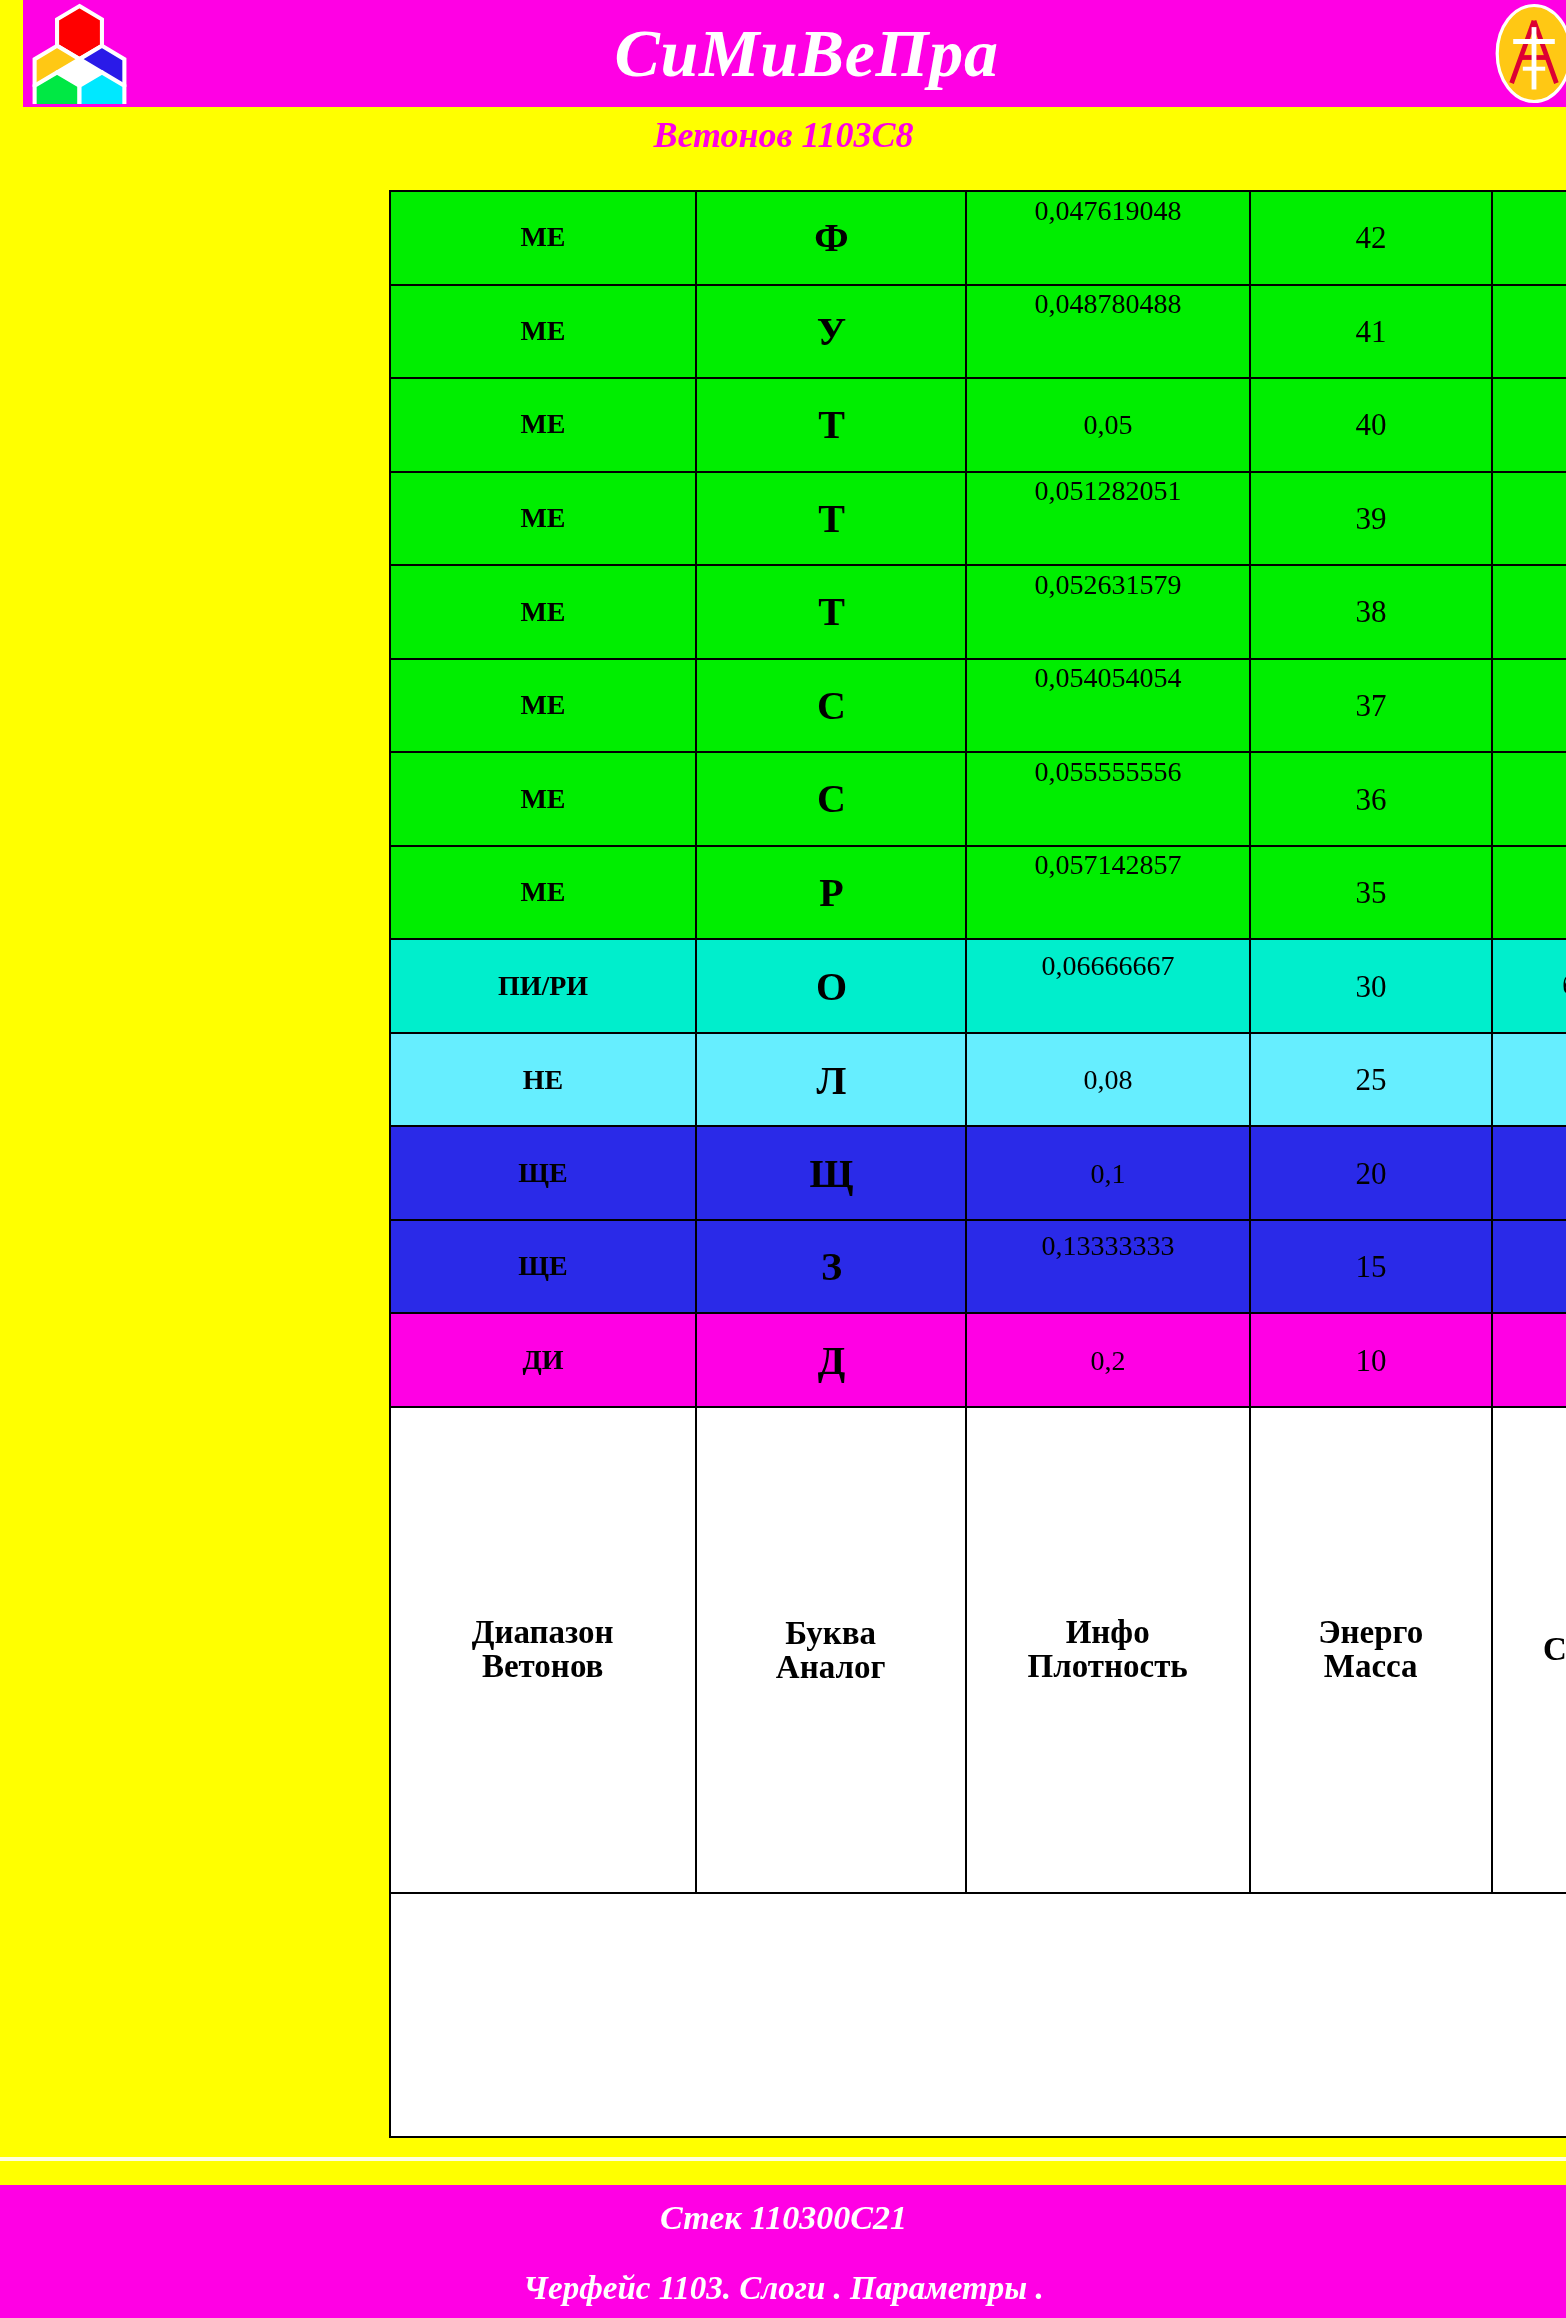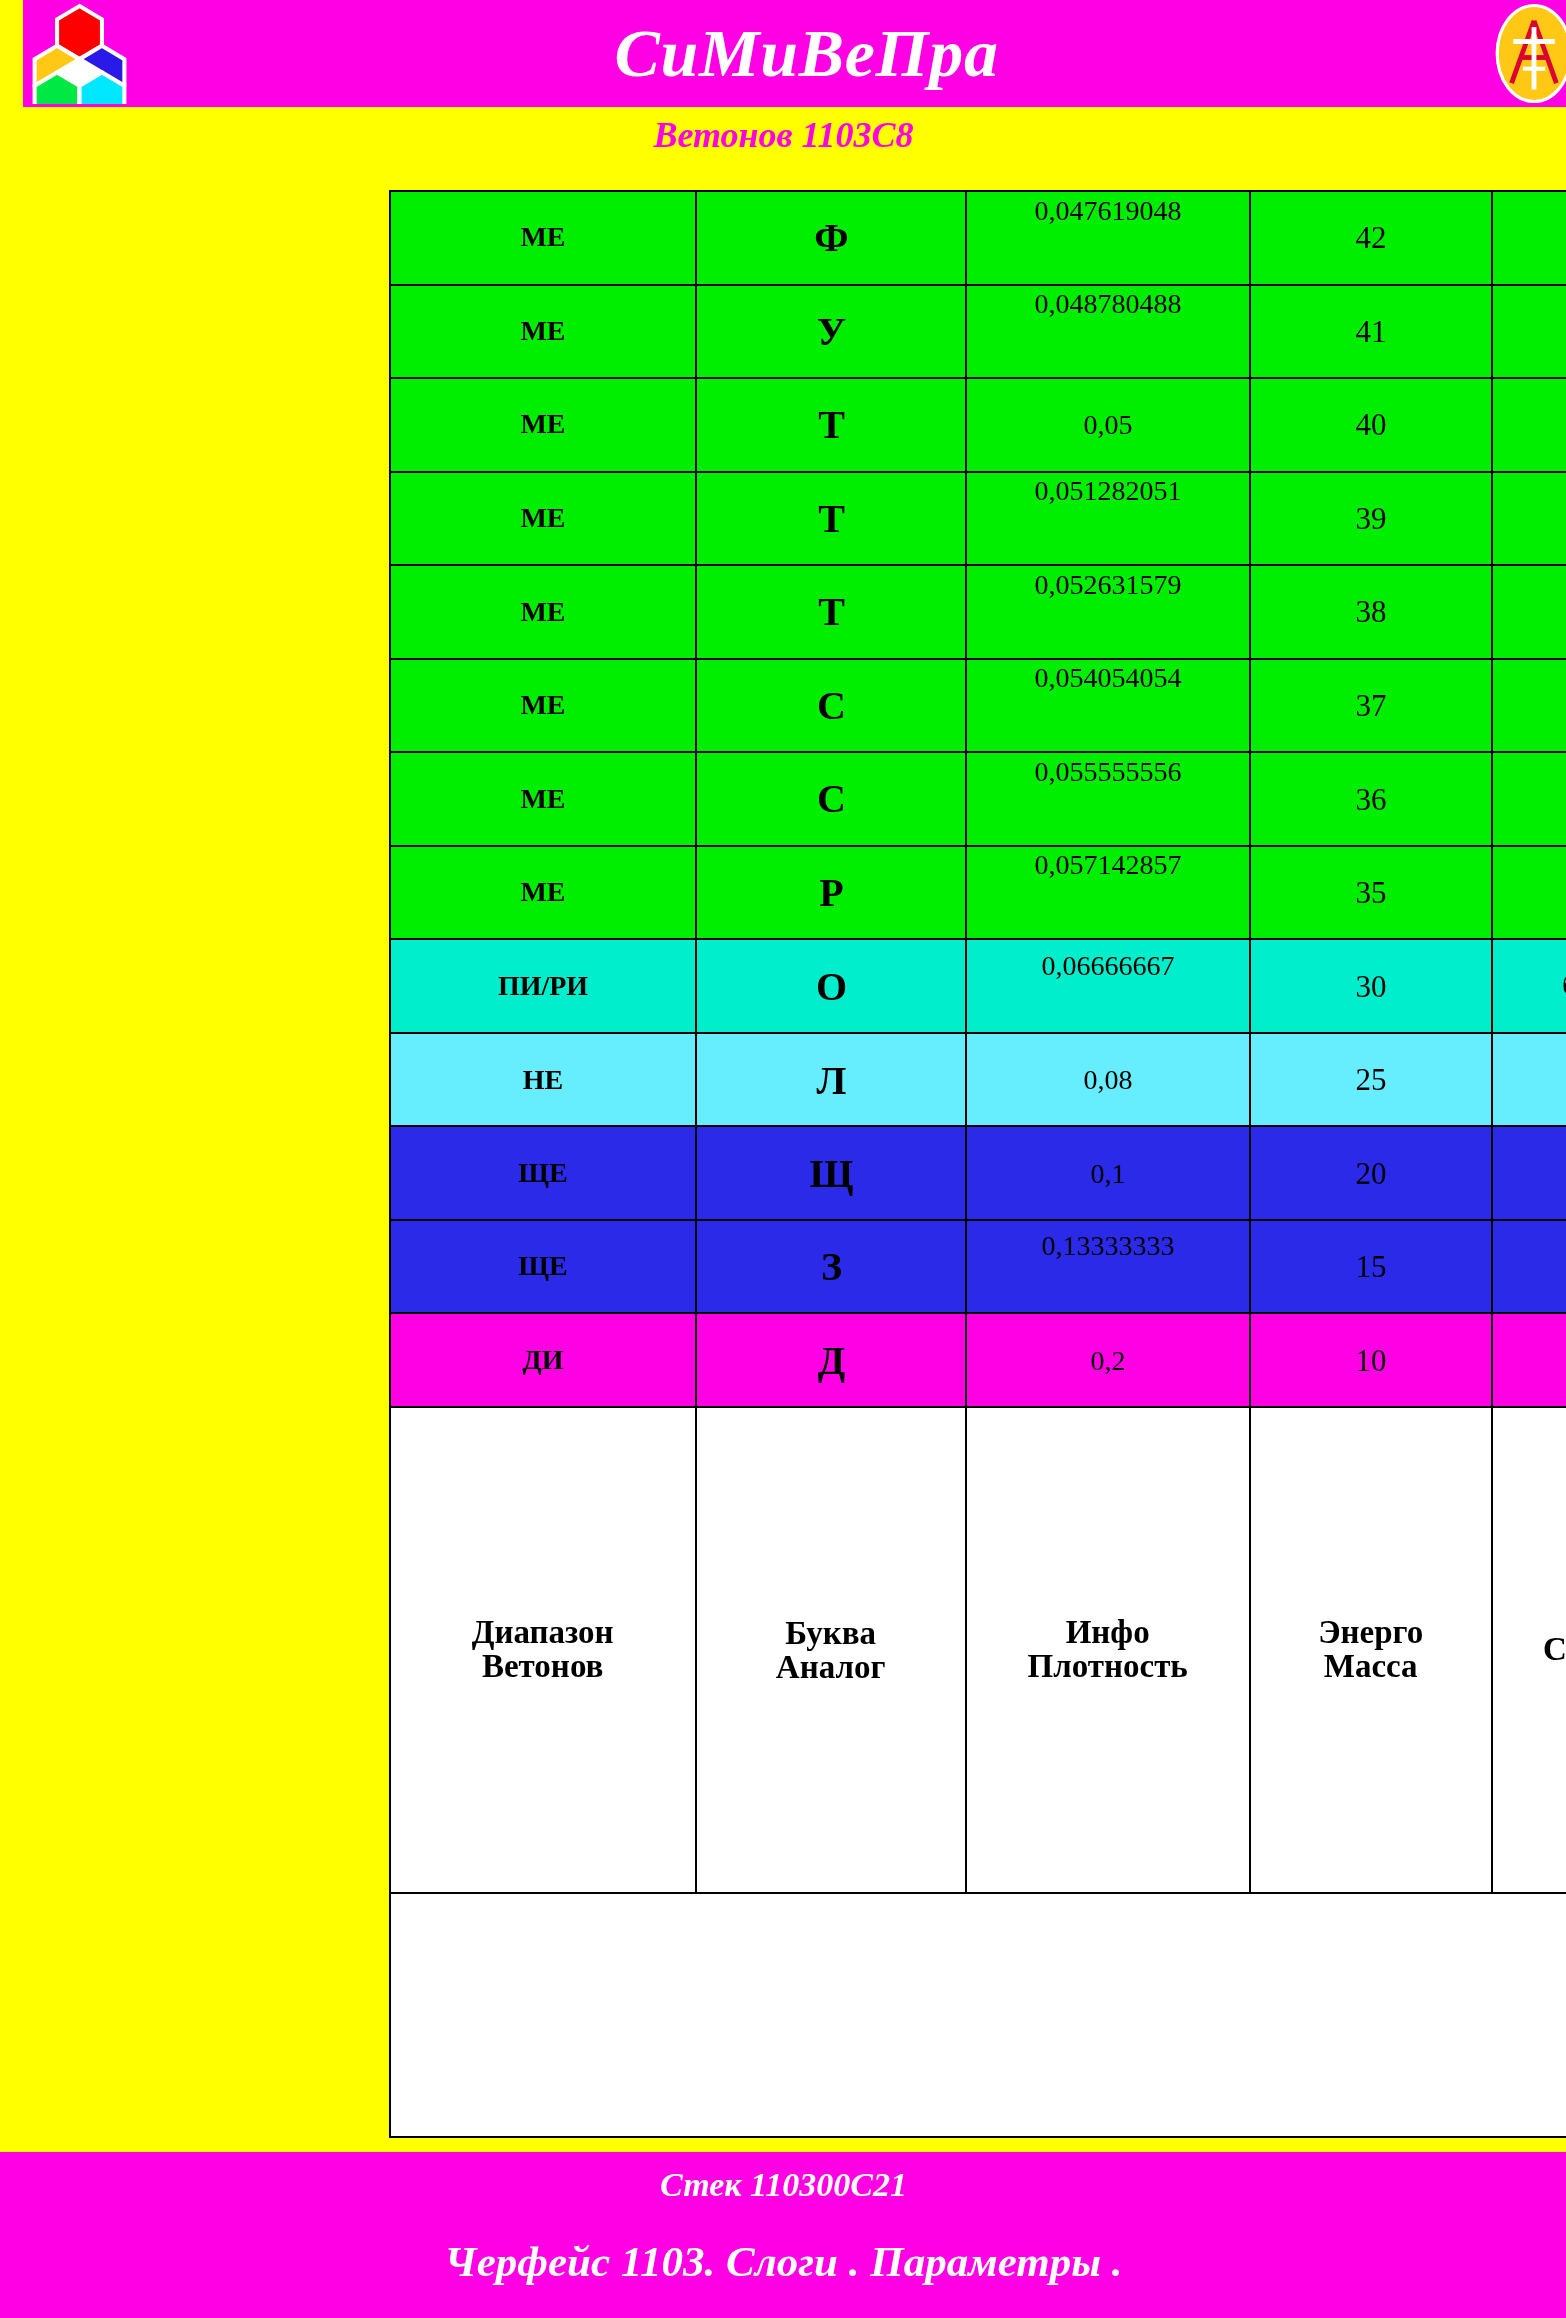--- a/index.html
+++ b/index.html
@@ -92,30 +92,30 @@
   #table-title-inner {
     position: absolute; transform-origin: 0 0;
     transform: rotate(-90deg) translate(-1948px, 0);
     width: 1948px; height: 71px;
     display: flex; align-items: center; justify-content: center;
     font-size: 34px; color: #000; font-family: "Liberation Serif", serif;
   }
 
   
   #footer {
-    position: absolute; left: 0; bottom: 0; width: 1567px; height: 167px;
+    position: absolute; left: 0; bottom: 0; width: 1567px; height: 134px;
     background: #FF00E4;
   }
   #footer-line1, #footer-line2 {
     position: absolute; width: 1567px; text-align: center;
     color: #FFFFFF; font-style: italic; font-weight: bold;
     font-family: "Liberation Serif", "DejaVu Serif", serif;
   }
   #footer-line1 { top: 14px; font-size: 34px; }
-  #footer-line2 { top: 85px; font-size: 43px; }
+  #footer-line2 { top: 85px; font-size: 33px; }
   #footer-rule {
     position: absolute; left: 0; bottom: 158px; width: 1567px; height: 3.6px;
     background: #FFFFE0;
   }
 </style>
 </head>
 <body>
 
 <div id="page">
 

